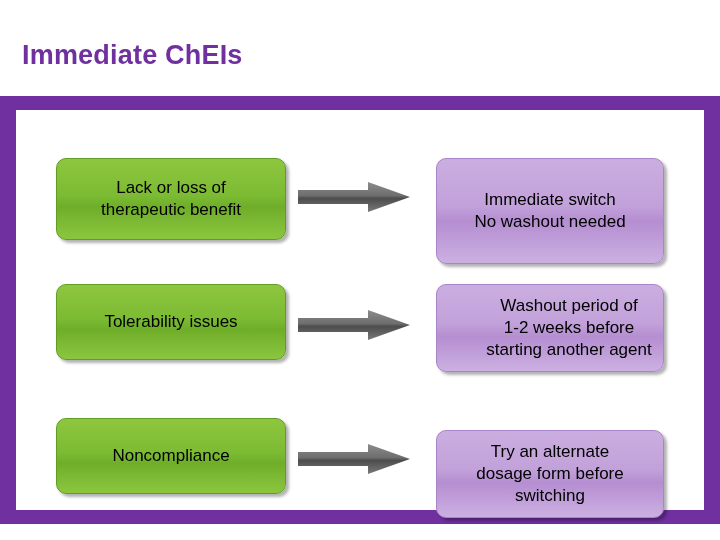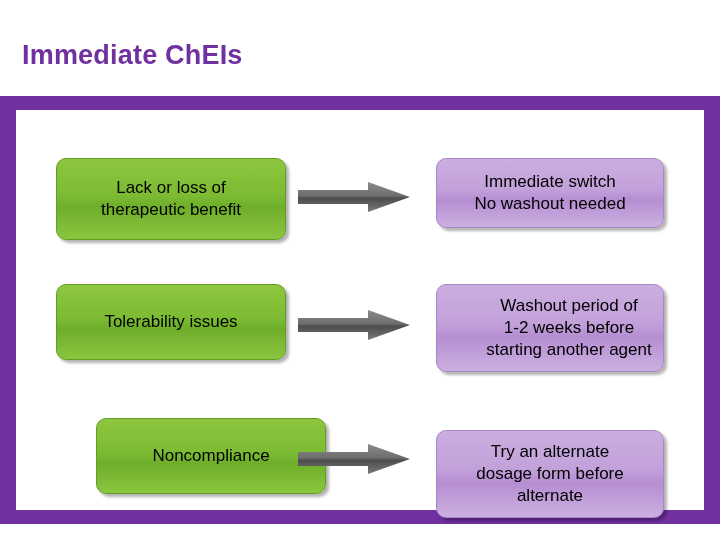--- a/index.html
+++ b/index.html
@@ -90,28 +90,28 @@
     position: absolute;
     left: 282px;
     top: 30px;
     width: 112px;
     height: 30px;
   }
   .arrow svg { display: block; }
 
   
   .row-1 .box-left  { top: 26px; height: 82px; }
-  .row-1 .box-right { top: 26px; height: 70px; }
+  .row-1 .box-right { top: 26px; height: 106px; }
   .row-1 .arrow     { top: 50px; }
 
   .row-2 .box-left  { top: 12px; }
   .row-2 .box-right { top: 12px; padding-left: 48px; }
   .row-2 .arrow     { top: 38px; }
 
-  .row-3 .box-left  { top: 6px; margin-left: 40px; }
+  .row-3 .box-left  { top: 6px; }
   .row-3 .box-right { top: 18px; }
   .row-3 .arrow     { top: 32px; }
 </style>
 </head>
 <body>
 
 <div class="slide">
 
   <div class="slide-title">Immediate ChEIs</div>
 
@@ -190,20 +190,20 @@
                 <stop offset="100%" stop-color="#7a7a7a"></stop>
               </linearGradient>
             </defs>
             <polygon points="0,8 70,8 70,0 112,15 70,30 70,22 0,22" fill="url(#ag3)"></polygon>
           </svg>
         </div>
         <div class="box box-right">
           <div>
             <span>Try an alternate</span>
             <span>dosage form before</span>
-            <span>alternate</span>
+            <span>switching</span>
           </div>
         </div>
       </div>
 
     </div>
   </div>
 </div>
 
 </body></html>

